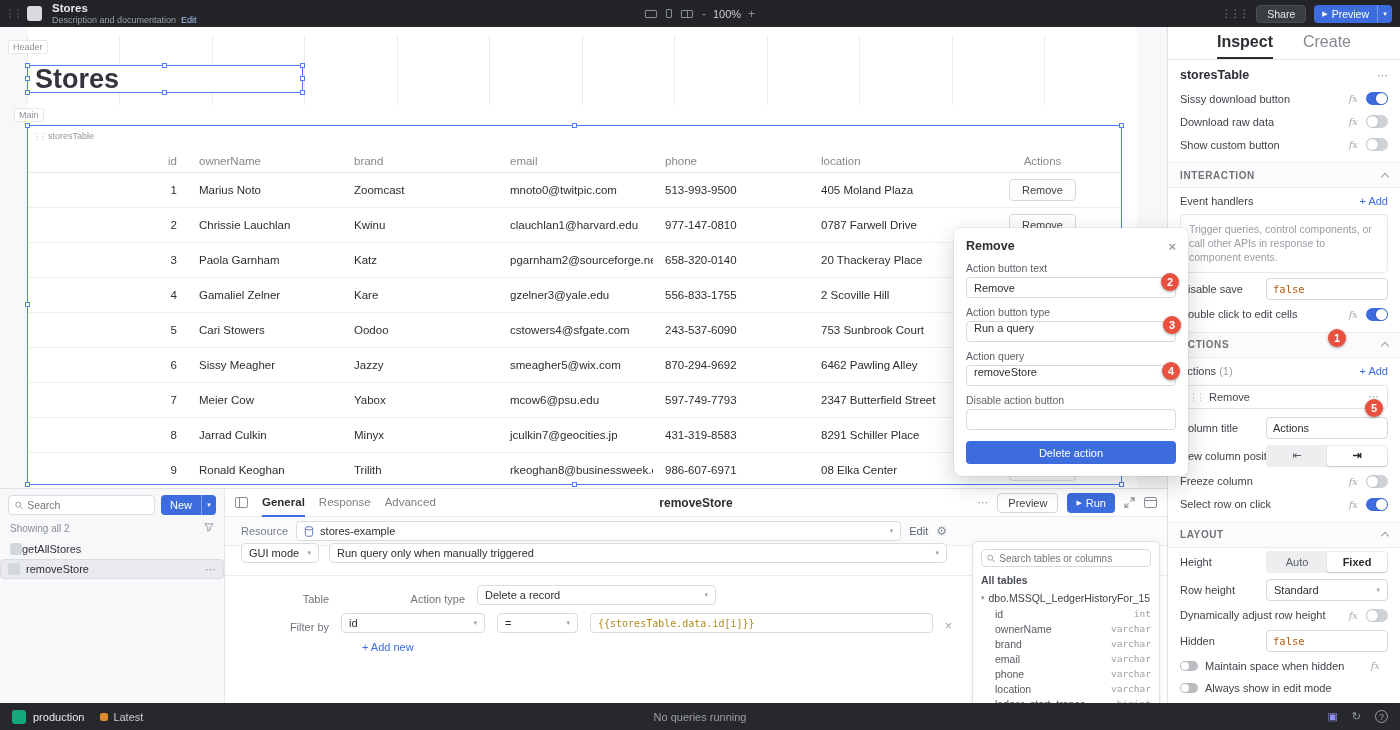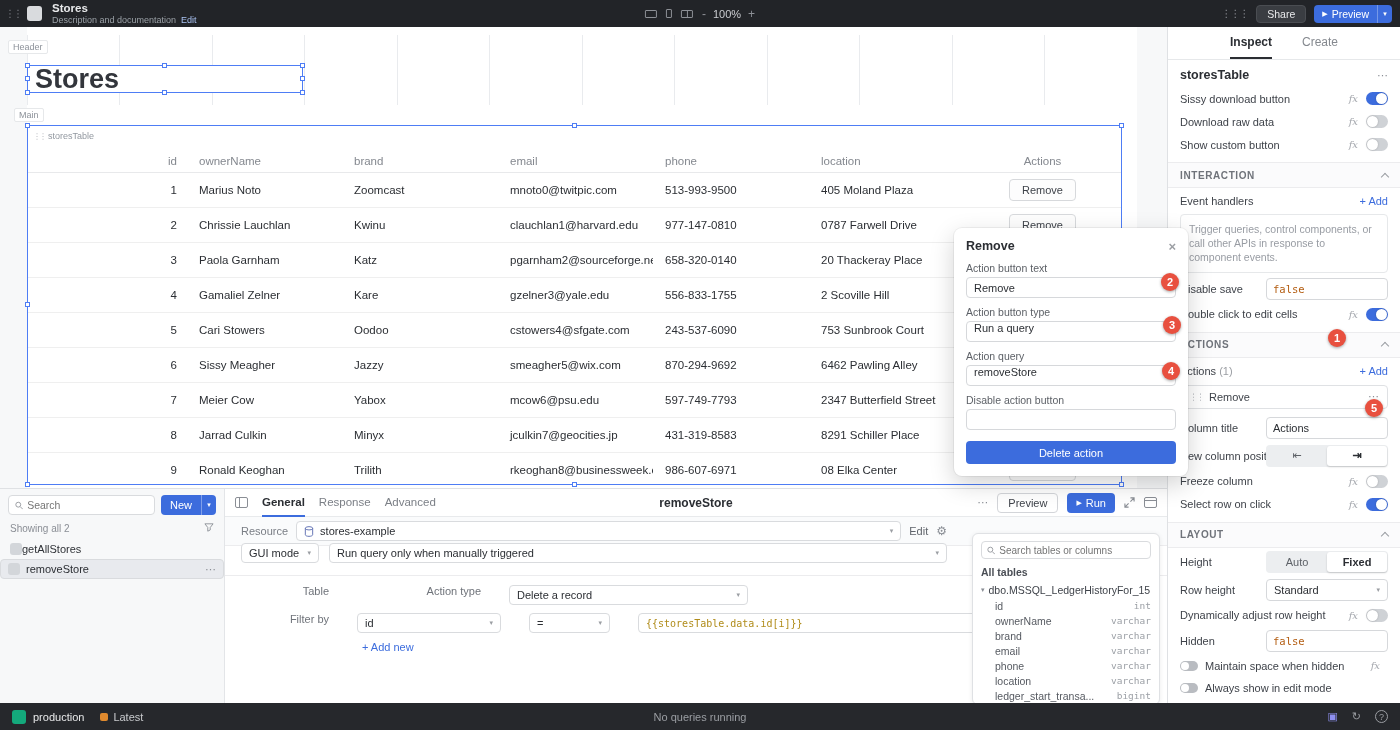--- a/index.html
+++ b/index.html
@@ -65,21 +65,21 @@
   .pop-close{color:#9b9ea3;font-size:13px}
   .pop-label{font-size:10.5px;line-height:12px;color:#5d6167;margin:8px 0 3px}
   .pop-input{width:100%;height:21px;border:1px solid #d6d8db;border-radius:4px;font-size:11px;color:#2b2e33;padding:0 7px;font-family:inherit;outline:none;background:#fff}
   .pop-select{width:100%;height:21px;border:1px solid #d6d8db;border-radius:4px;font-size:11px;color:#2b2e33;padding:0 7px;display:flex;align-items:flex-start}
   .pop-select .car{margin-left:auto;color:#9b9ea3;font-size:7px}
   .pop-delete{width:100%;height:23px;background:var(--accent);color:#fff;border:none;border-radius:4px;font-size:11px;margin-top:11px}
 
   
   .inspector{position:absolute;left:1167px;top:27px;width:233px;height:676px;background:#fff;border-left:1px solid #dfe1e4;font-size:11px;color:#3f434a;overflow:hidden;z-index:5}
   .insp-tabs{height:33px;border-bottom:1px solid #e6e8ea;display:flex;align-items:stretch;justify-content:center;gap:30px}
-  .insp-tab{display:flex;align-items:center;font-size:12px;color:#85898f;border-bottom:2px solid transparent}
+  .insp-tab{display:flex;align-items:center;font-size:16px;color:#85898f;border-bottom:2px solid transparent}
   .insp-tab.active{color:#2b2e33;font-weight:700;border-color:#2b2e33}
   .insp-head{display:flex;align-items:center;padding:8px 12px 5px}
   .insp-title{font-weight:700;font-size:12.5px;color:#2b2e33;flex:1}
   .dots{color:#8a8e95;font-size:11px}
   .prop-row{display:flex;align-items:center;padding:0 12px;height:23px}
   .plabel{flex:1;white-space:nowrap;overflow:hidden}
   .fx{font-family:"DejaVu Serif",serif;font-style:italic;font-size:10px;color:#a4a7ad;margin:0 8px 0 4px}
   .tg{width:22px;height:13px;border-radius:7px;background:#cfd2d6;position:relative;flex:none}
   .tg::after{content:'';position:absolute;width:11px;height:11px;border-radius:50%;background:#fff;top:1px;left:1px;box-shadow:0 0 2px rgba(0,0,0,.25)}
   .tg.on{background:var(--accent)}
@@ -131,31 +131,31 @@
   .ic{display:flex;align-items:center;color:#8a8e95}
   .res-row{height:29px;background:#fafbfc;border-bottom:1px solid #ececee;display:flex;align-items:center;padding:0 220px 0 16px;gap:8px;font-size:11px;color:#7a7e85}
   .sel{height:20px;background:#fff;border:1px solid #d9dbde;border-radius:4px;display:flex;align-items:center;gap:6px;padding:0 7px;font-size:11px;color:#2b2e33}
   .res-sel{flex:1}
   .edit-link{color:#5f646b}
   .gear{color:#8a8e95;font-size:12px}
   .mode-row{height:30px;display:flex;align-items:center;gap:10px;padding:0 220px 16px 16px;border-bottom:1px solid #ececee}
   .gui{width:78px}
   .trig{flex:1}
   .form{padding:9px 16px;display:flex;flex-direction:column;gap:8px;font-size:11px}
-  .f-row{display:flex;align-items:flex-start;gap:28px}
+  .f-row{display:flex;align-items:flex-end;gap:12px}
   .f-label{width:88px;text-align:right;color:#6f737a;flex:none}
   .lbl2{width:110px;text-align:right;color:#6f737a;margin-left:14px;flex:none}
   .w239{width:239px;flex:none}
   .w144{width:144px;flex:none}
   .w81{width:81px;flex:none}
   .code-box{width:343px;height:20px;border:1px solid #d9dbde;border-radius:4px;display:flex;align-items:center;padding:0 7px;font-family:"DejaVu Sans Mono",monospace;font-size:10px;color:#b08c1a;background:#fff;flex:none;white-space:nowrap;overflow:hidden}
   .x-btn{color:#9b9ea3;font-size:12px}
   .add-new{color:var(--accent);font-size:11px;margin-left:121px}
 
-  .schema{position:absolute;right:7px;top:44px;width:188px;height:172px;background:#fff;border:1px solid #dfe1e4;border-radius:6px;box-shadow:0 1px 5px rgba(0,0,0,.08);padding:7px 8px;font-size:10.5px;z-index:6}
+  .schema{position:absolute;right:7px;top:52px;width:188px;height:172px;background:#fff;border:1px solid #dfe1e4;border-radius:6px;box-shadow:0 1px 5px rgba(0,0,0,.08);padding:7px 8px;font-size:10.5px;z-index:6}
   .s-search{height:18px;border:1px solid #d9dbde;border-radius:4px;display:flex;align-items:center;gap:4px;padding:0 5px}
   .s-search input{border:none;outline:none;font-size:10px;width:100%;color:#3f434a;background:transparent;font-family:inherit}
   .s-all{font-weight:700;color:#4a4e55;margin:7px 0 4px;font-size:10.5px}
   .s-table{display:flex;align-items:center;gap:4px;color:#3f434a;white-space:nowrap;overflow:hidden;height:16px}
   .s-table .car{margin-left:0;font-size:7px;color:#8a8e95}
   .s-field{display:flex;justify-content:space-between;padding-left:14px;height:15px;align-items:center}
   .s-n{color:#565a61;white-space:nowrap;overflow:hidden}
   .s-t{color:#9ca0a6;font-size:9.5px;font-family:"DejaVu Sans Mono",monospace;margin-left:6px}
 
   

